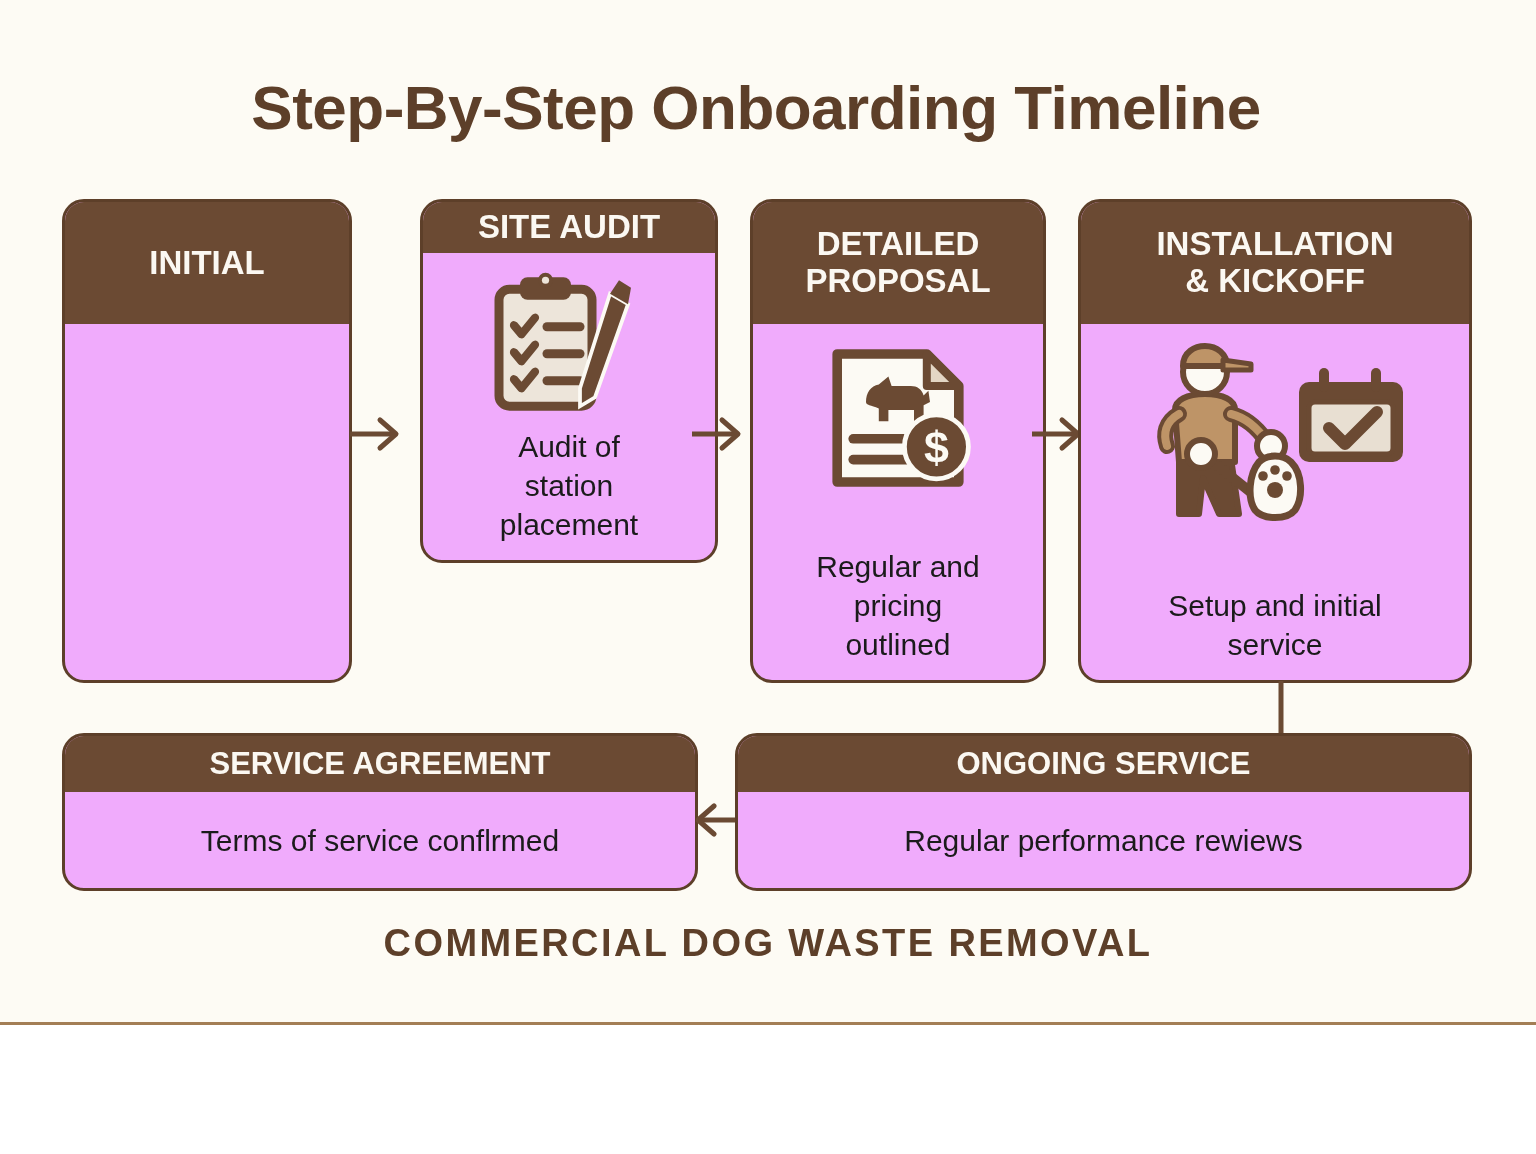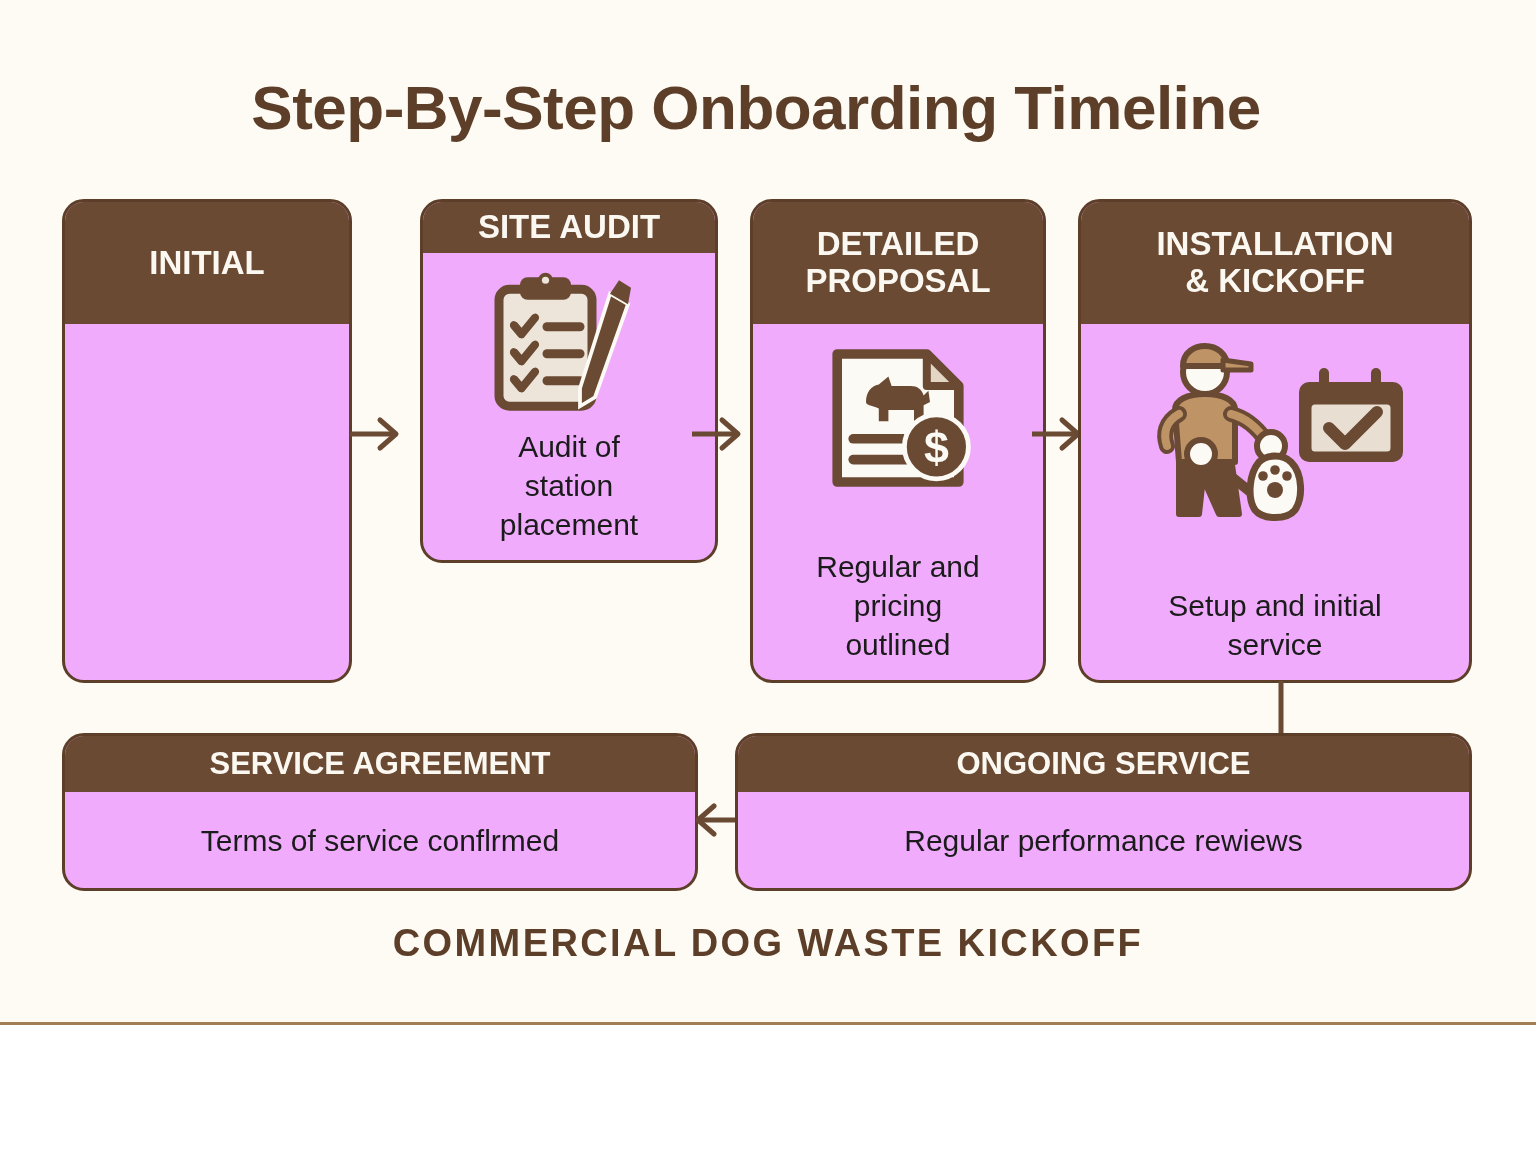--- a/index.html
+++ b/index.html
@@ -360,18 +360,18 @@
     <div class="card-header">
       <span>ONGOING SERVICE</span>
     </div>
     <div class="card-body">
       <div class="card-caption">
         <div>Regular performance rewiews</div>
       </div>
     </div>
   </div>
 
-  <div class="subtitle">COMMERCIAL DOG WASTE KICKOFF</div>
+  <div class="subtitle">COMMERCIAL DOG WASTE REMOVAL</div>
 
   <div class="divider"></div>
 
 
 </div>
 
 </body></html>

